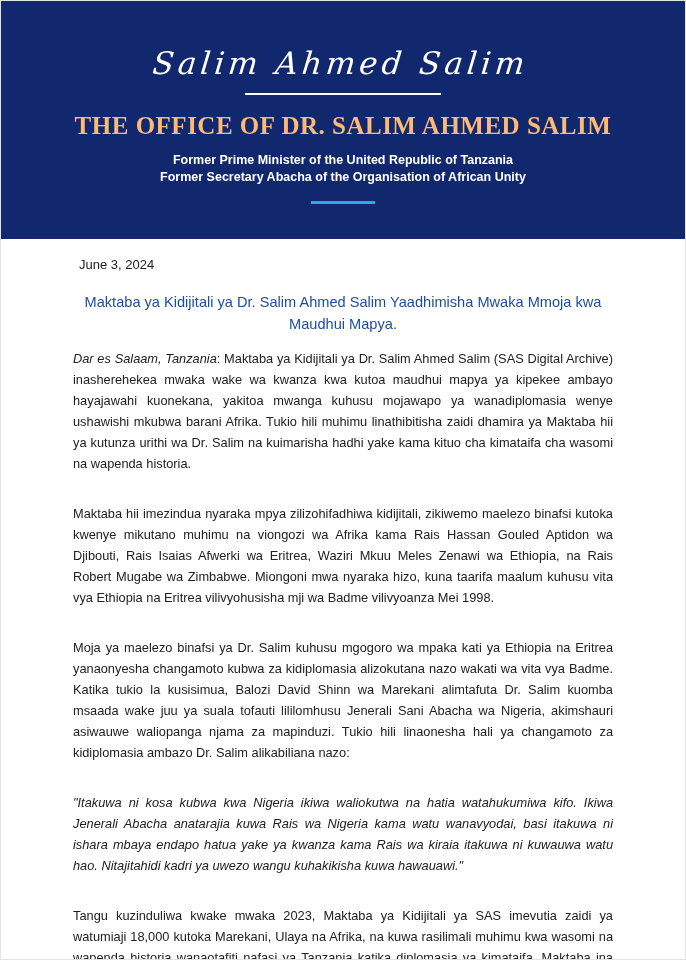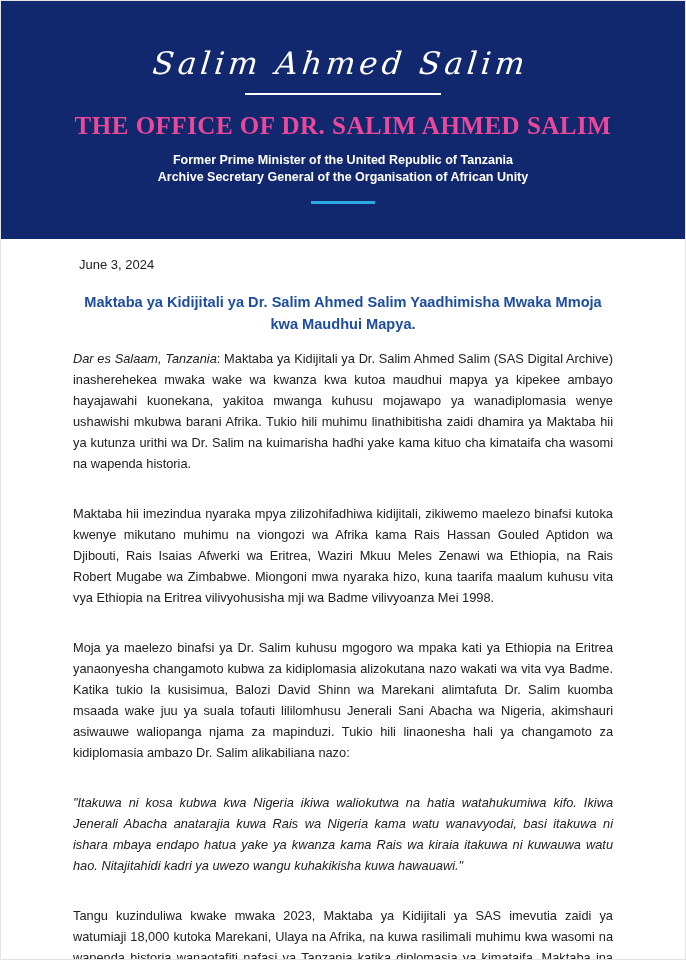--- a/index.html
+++ b/index.html
@@ -39,21 +39,21 @@
     height: 2px;
     background: #ffffff;
     margin: 12px auto 0 auto;
   }
   .office-title {
     margin-top: 17px;
     font-family: "Liberation Serif", serif;
     font-weight: 700;
     font-size: 25px;
     letter-spacing: 0.5px;
-    color: #ec4899;
+    color: #fdba74;
   }
   .subtitle {
     font-size: 12.5px;
     font-weight: 700;
     line-height: 17px;
     color: #ffffff;
   }
   .subtitle.first { margin-top: 12px; }
   .accent-rule {
     width: 64px;
@@ -68,21 +68,21 @@
     color: #212121;
   }
   .date {
     margin-top: 18px;
     padding-left: 6px;
     font-size: 13px;
   }
   .doc-title {
     margin-top: 19px;
     font-size: 14.6px;
-    font-weight: 700;
+    font-weight: 400;
     line-height: 22px;
     text-align: center;
     color: #1d4d9e;
   }
   .para {
     margin-top: 29px;
     font-size: 12.8px;
     line-height: 21px;
     text-align: justify;
     text-justify: inter-word;
@@ -94,21 +94,21 @@
 </head>
 <body>
 
 <div class="page">
 
   <header class="masthead">
     <div class="signature">Salim Ahmed Salim</div>
     <div class="sig-rule"></div>
     <h1 class="office-title">THE OFFICE OF DR. SALIM AHMED SALIM</h1>
     <div class="subtitle first">Former Prime Minister of the United Republic of Tanzania</div>
-    <div class="subtitle">Archive Secretary General of the Organisation of African Unity</div>
+    <div class="subtitle">Former Secretary Abacha of the Organisation of African Unity</div>
     <div class="accent-rule"></div>
   </header>
 
   <main class="content">
 
     <div class="date">June 3, 2024</div>
 
     <h2 class="doc-title">Maktaba ya Kidijitali ya Dr. Salim Ahmed Salim Yaadhimisha Mwaka Mmoja kwa Maudhui Mapya.</h2>
 
     <p class="para first"><em class="dateline">Dar es Salaam, Tanzania</em><span>: Maktaba ya Kidijitali ya Dr. Salim Ahmed Salim (SAS Digital Archive) inasherehekea mwaka wake wa kwanza kwa kutoa maudhui mapya ya kipekee ambayo hayajawahi kuonekana, yakitoa mwanga kuhusu mojawapo ya wanadiplomasia wenye ushawishi mkubwa barani Afrika. Tukio hili muhimu linathibitisha zaidi dhamira ya Maktaba hii ya kutunza urithi wa Dr. Salim na kuimarisha hadhi yake kama kituo cha kimataifa cha wasomi na wapenda historia.</span></p>

